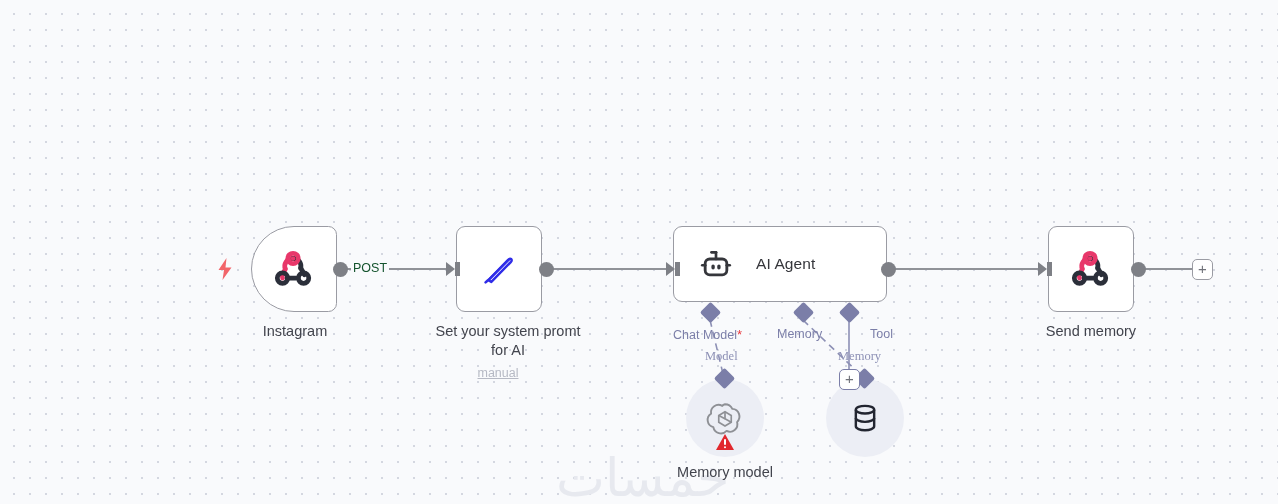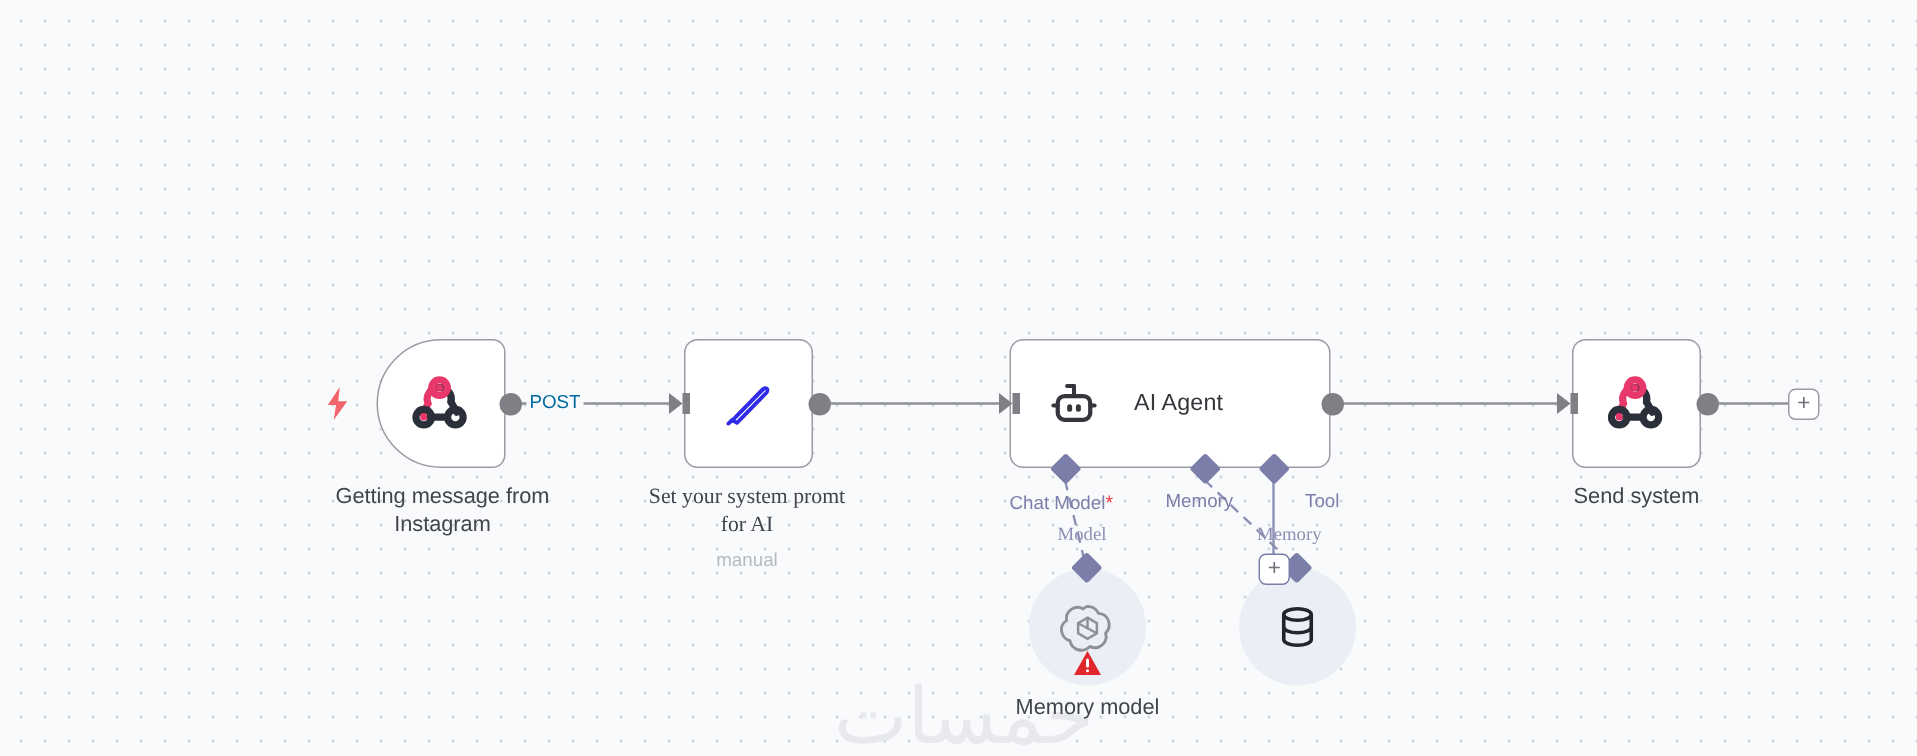--- a/index.html
+++ b/index.html
@@ -46,21 +46,21 @@
     width: 86px; height: 86px;
     border-radius: 9px;
     justify-content: center;
   }
   .node.trigger {
     width: 86px; height: 86px;
     border-radius: 45px 9px 9px 45px;
     justify-content: center;
   }
   .node.agent {
-    width: 214px; height: 86px;
+    width: 214px; height: 76px;
     border-radius: 9px;
     padding-left: 22px;
     gap: 20px;
   }
   .agent-title {
     font-size: 15.5px;
     color: #35363b;
     letter-spacing: .1px;
   }
 
@@ -73,20 +73,21 @@
     color: #42444d;
     z-index: 5;
     pointer-events: none;
   }
   .subcaption {
     position: absolute;
     text-align: center;
     font-size: 12.5px;
     color: #b6b9c4;
     z-index: 5;
+    text-decoration: underline;
   }
 
   
   .dot-out {
     position: absolute;
     width: 15px; height: 15px;
     border-radius: 50%;
     background: #7e8086;
     z-index: 6;
   }
@@ -153,21 +154,21 @@
     position: absolute;
     font-size: 12.5px;
     color: #8d90b5;
     white-space: nowrap;
     z-index: 6;
     font-family: Liberation Serif, serif;
   }
   .conn-label {
     position: absolute;
     font-size: 12.5px;
-    color: #0369a1;
+    color: #14532d;
     background: #f9fafc;
     padding: 0 2px;
     z-index: 6;
   }
 
   
   .subnode {
     position: absolute;
     width: 78px; height: 78px;
     border-radius: 50%;
@@ -223,35 +224,34 @@
       </g>
       <circle cx="23" cy="13" r="5.4" fill="none" stroke="#e8376a" stroke-width="5"></circle>
       <circle cx="12" cy="33.5" r="5.4" fill="none" stroke="#2b2f3a" stroke-width="5"></circle>
       <circle cx="34" cy="33.5" r="5.4" fill="none" stroke="#2b2f3a" stroke-width="5"></circle>
       <circle cx="23" cy="13" r="2.4" fill="#e8376a"></circle>
       <circle cx="12" cy="33.5" r="2.4" fill="#e8376a"></circle>
     </svg>
   </div>
   <div class="dot-out" style="left:333px; top:262px;"></div>
   <div class="caption" style="left:195px; top:322px; width:200px;">
-    <div>Getting message from</div>
     <div>Instagram</div>
   </div>
 
   <div class="conn-label" style="left:351px; top:261px;">POST</div>
 
   <div class="arrow-in" style="left:446px; top:262px;"></div>
   <div class="node standard" style="left:456px; top:226px;">
     <svg width="46" height="46" viewBox="0 0 48 48">
       <path d="M12.5 35.5 L10 38 L13 35.5 L33.5 14.5 C36 12 38.5 14 36.5 16.5 L16 37.5 Z" fill="none" stroke="#2f2ce8" stroke-width="2.6" stroke-linejoin="round"></path>
       <path d="M13.5 35 L34.8 13.8" fill="none" stroke="#2f2ce8" stroke-width="2.2"></path>
     </svg>
   </div>
   <div class="dot-out" style="left:539px; top:262px;"></div>
-  <div class="caption" style="left:398px; top:322px; width:200px;font-family:Liberation Serif, serif;">
+  <div class="caption" style="left:408px; top:322px; width:200px;">
     <div>Set your system promt</div>
     <div>for AI</div>
   </div>
   <div class="subcaption" style="left:398px; top:366px; width:200px;">manual</div>
 
   <div class="arrow-in" style="left:666px; top:262px;"></div>
   <div class="node agent" style="left:673px; top:226px;">
     <svg width="40" height="40" viewBox="0 0 48 48">
       <rect x="11" y="18" width="26" height="19" rx="5.5" fill="none" stroke="#35363b" stroke-width="3.4"></rect>
       <rect x="18.5" y="24.5" width="4" height="6" rx="2" fill="#35363b"></rect>
@@ -316,17 +316,17 @@
         <path d="M16.5 33.5 L26 33.5" stroke="#2b2f3a"></path>
       </g>
       <circle cx="23" cy="13" r="5.4" fill="none" stroke="#e8376a" stroke-width="5"></circle>
       <circle cx="12" cy="33.5" r="5.4" fill="none" stroke="#2b2f3a" stroke-width="5"></circle>
       <circle cx="34" cy="33.5" r="5.4" fill="none" stroke="#2b2f3a" stroke-width="5"></circle>
       <circle cx="23" cy="13" r="2.4" fill="#e8376a"></circle>
       <circle cx="12" cy="33.5" r="2.4" fill="#e8376a"></circle>
     </svg>
   </div>
   <div class="dot-out" style="left:1131px; top:262px;"></div>
-  <div class="caption" style="left:1011px; top:322px; width:160px;">Send system</div>
+  <div class="caption" style="left:1011px; top:322px; width:160px;">Send memory</div>
 
   <div class="plus-btn" style="left:1192px; top:259px;">+</div>
 
 </div>
 
 </body></html>

